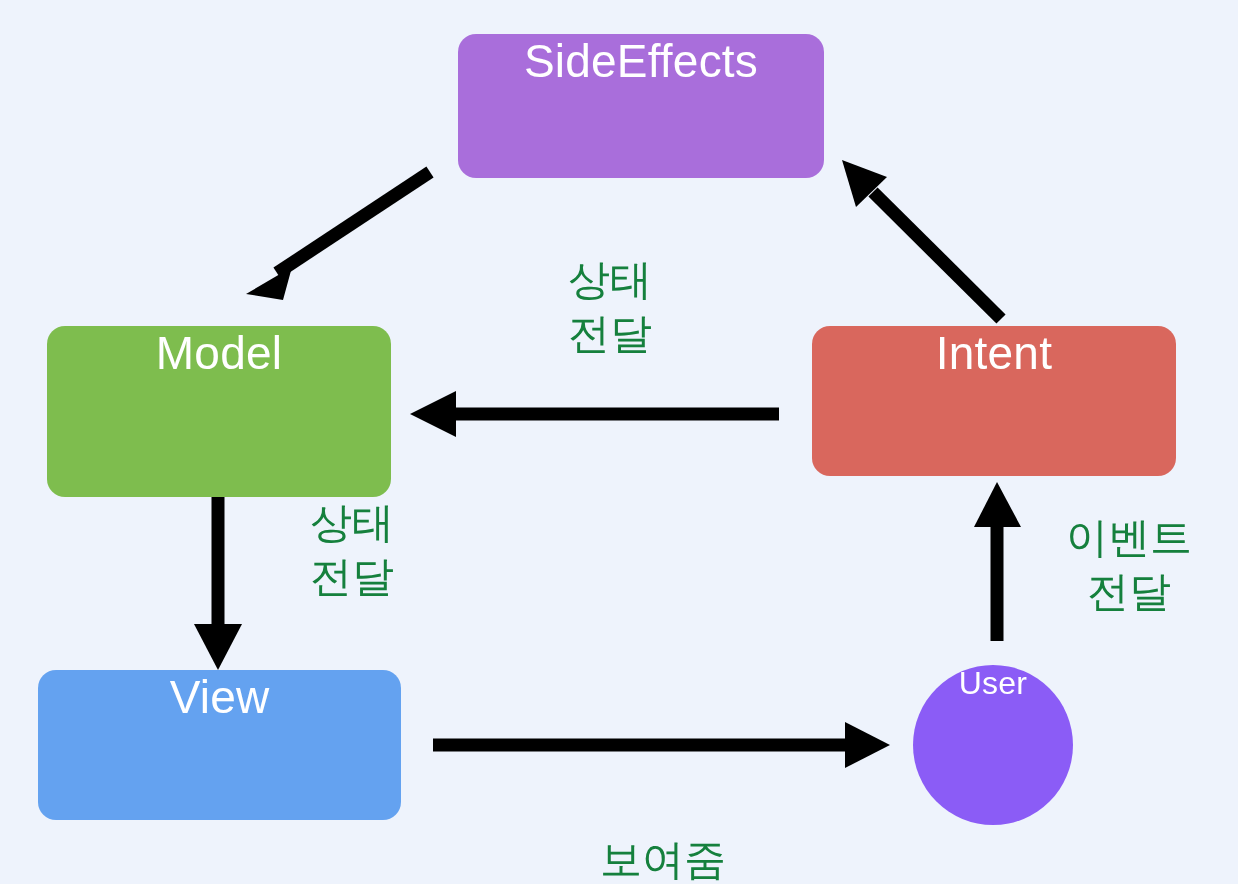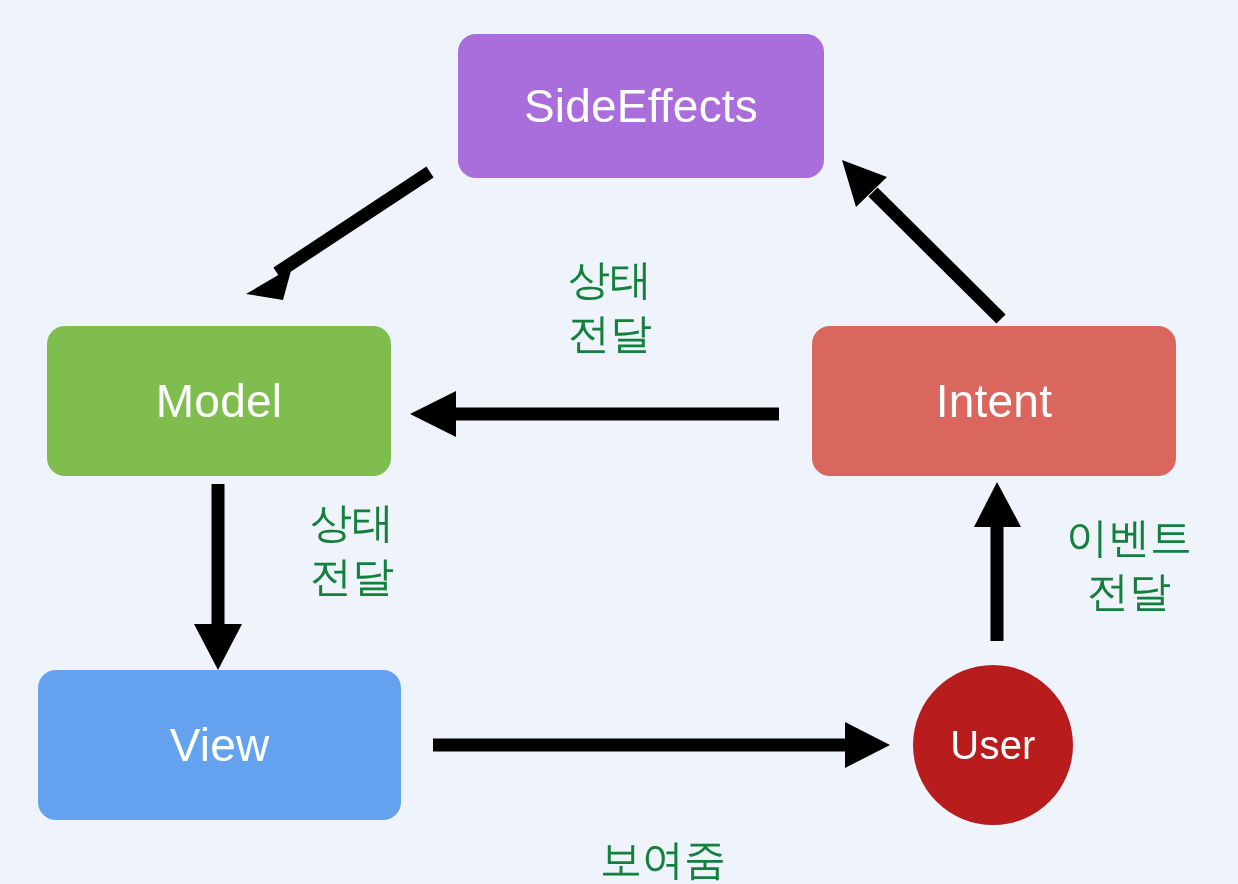--- a/index.html
+++ b/index.html
@@ -11,54 +11,54 @@
     position: relative;
     width: 1238px;
     height: 884px;
     background: #eef3fc;
     overflow: hidden;
     font-family: "Liberation Sans", "DejaVu Sans", sans-serif;
   }
   .node {
     position: absolute;
     display: flex;
-    align-items: center;
+    align-items: flex-start;
     justify-content: center;
     color: #ffffff;
     font-weight: 400;
     letter-spacing: 0.2px;
     user-select: none;
   }
   .node-box { border-radius: 18px; }
   .node-circle { border-radius: 50%; }
 
   #node-sideeffects {
     left: 458px; top: 34px; width: 366px; height: 144px;
     background: #a96edb;
     font-size: 46px;
   }
   #node-model {
-    left: 47px; top: 326px; width: 344px; height: 150px;
+    left: 47px; top: 326px; width: 344px; height: 171px;
     background: #7ebd4e;
     font-size: 46px;
   }
   #node-intent {
     left: 812px; top: 326px; width: 364px; height: 150px;
     background: #d9675d;
     font-size: 46px;
   }
   #node-view {
     left: 38px; top: 670px; width: 363px; height: 150px;
     background: #64a2f0;
     font-size: 46px;
   }
   #node-user {
     left: 913px; top: 665px; width: 160px; height: 160px;
-    background: #b91c1c;
-    font-size: 40px;
+    background: #8b5cf6;
+    font-size: 32px;
   }
 
   svg#arrows {
     position: absolute;
     left: 0; top: 0;
     width: 1238px; height: 884px;
     pointer-events: none;
   }
 
   .edge-label {

